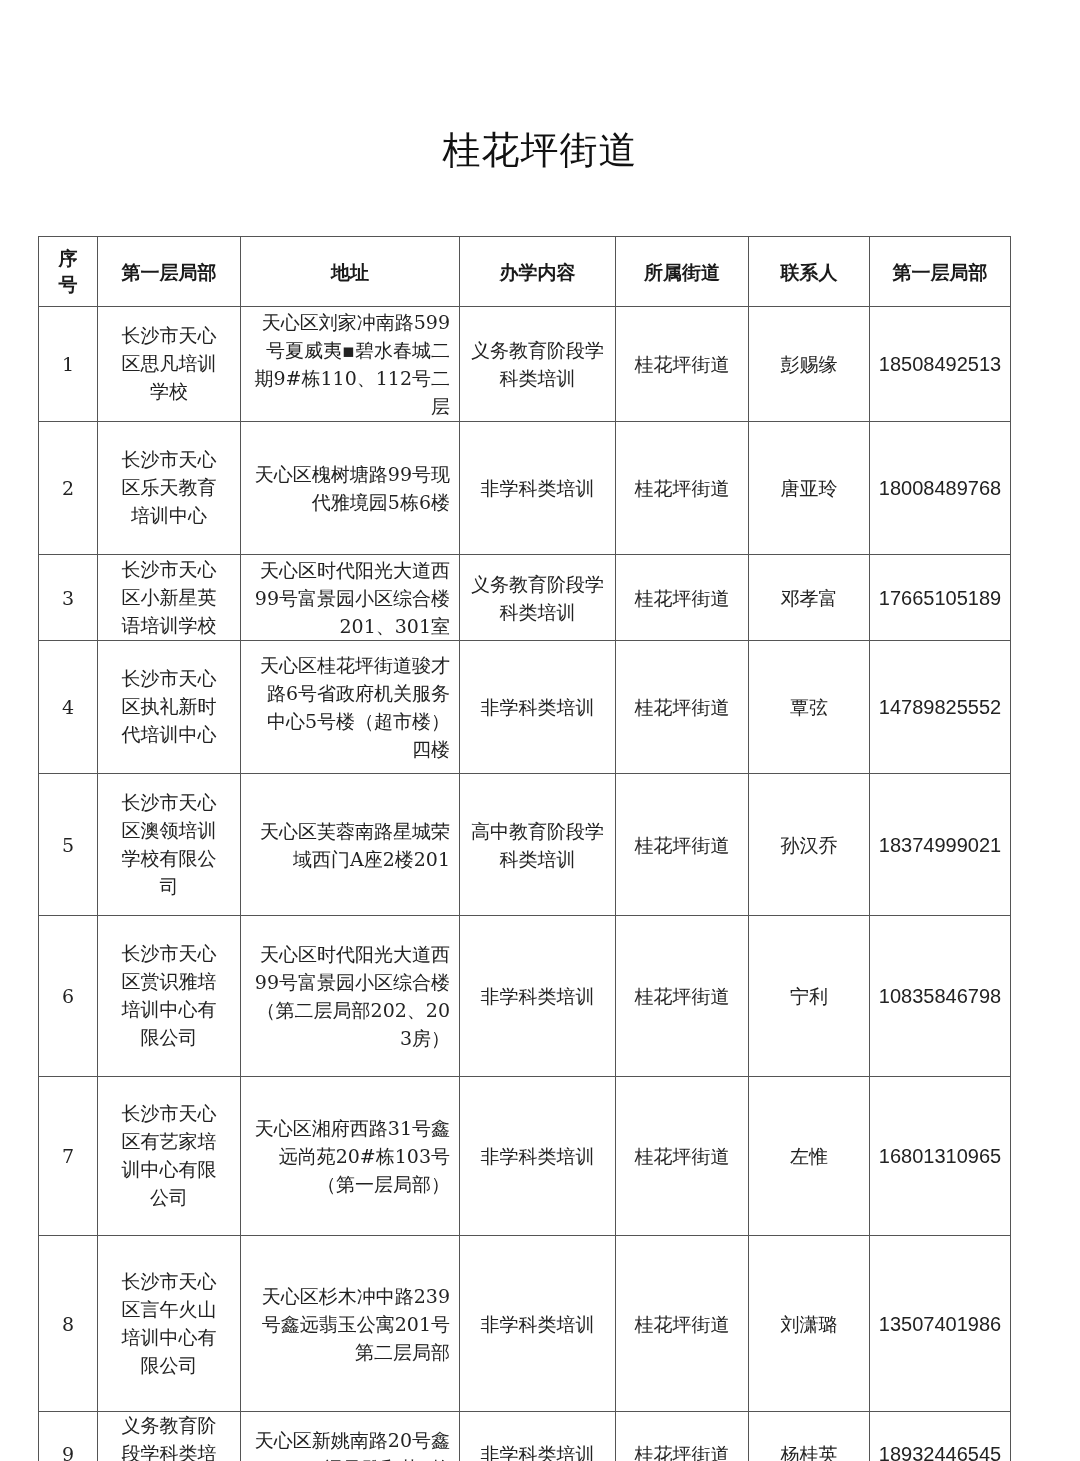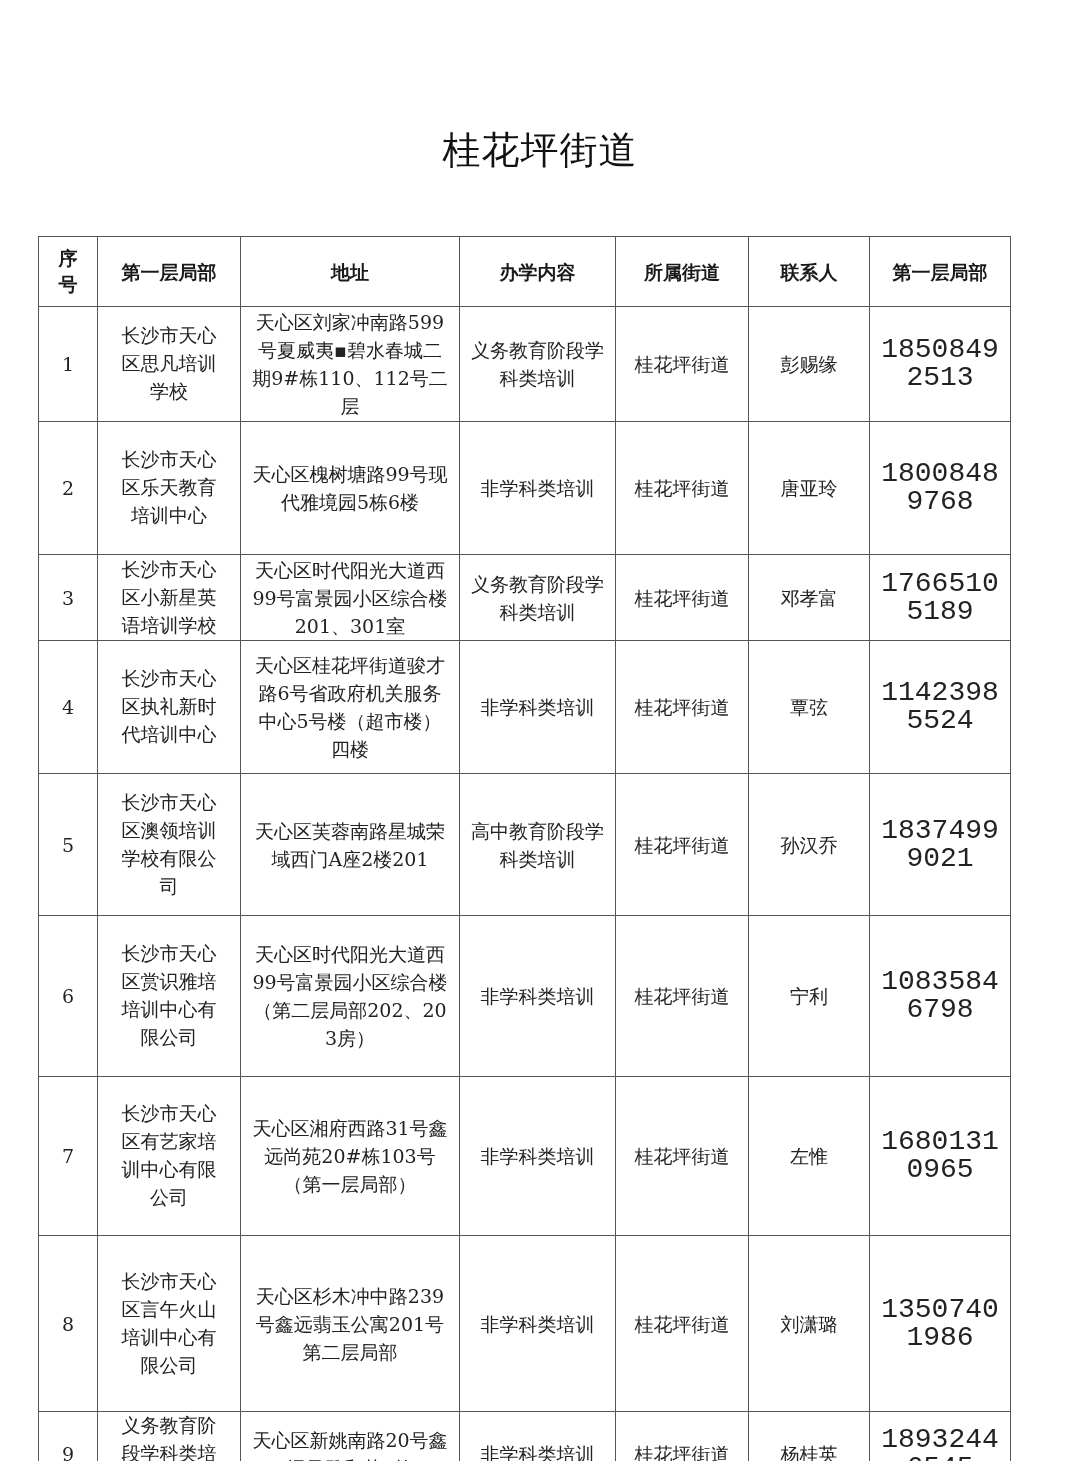--- a/index.html
+++ b/index.html
@@ -51,37 +51,38 @@
       font-family: "DejaVu Serif", "Liberation Serif", serif;
       font-weight: bold;
       font-size: 19px;
       color: #1a1a1a;
     }
     table.roster td.seq,
     table.roster th.seq {
       padding: 8px 2px;
     }
     table.roster td.phone {
-      font-family: Liberation Mono, monospace;
-      font-size: 28px;
+      font-family: Liberation Sans, sans-serif;
+      font-size: 20px;
       padding: 0 4px;
     }
     .seq-head {
       display: inline-block;
       width: 22px;
       line-height: 26px;
     }
     .org-name {
       display: inline-block;
       width: 112px;
       font-family: Liberation Serif, serif;
     }
     .addr {
       display: inline-block;
       width: 200px;
+      text-align: right;
     }
     .content {
       display: inline-block;
       width: 134px;
     }
   </style>
 </head>
 <body>
 
 <div class="page-title">桂花坪街道</div>
@@ -135,21 +136,21 @@
       <td>邓孝富</td>
       <td class="phone">17665105189</td>
     </tr>
     <tr style="height:133px">
       <td class="seq">4</td>
       <td><span class="org-name">长沙市天心区执礼新时代培训中心</span></td>
       <td><span class="addr">天心区桂花坪街道骏才路6号省政府机关服务中心5号楼（超市楼）四楼</span></td>
       <td><span class="content">非学科类培训</span></td>
       <td>桂花坪街道</td>
       <td>覃弦</td>
-      <td class="phone">11423985524</td>
+      <td class="phone">14789825552</td>
     </tr>
     <tr style="height:142px">
       <td class="seq">5</td>
       <td><span class="org-name">长沙市天心区澳领培训学校有限公司</span></td>
       <td><span class="addr">天心区芙蓉南路星城荣域西门A座2楼201</span></td>
       <td><span class="content">高中教育阶段学科类培训</span></td>
       <td>桂花坪街道</td>
       <td>孙汉乔</td>
       <td class="phone">18374999021</td>
     </tr>

